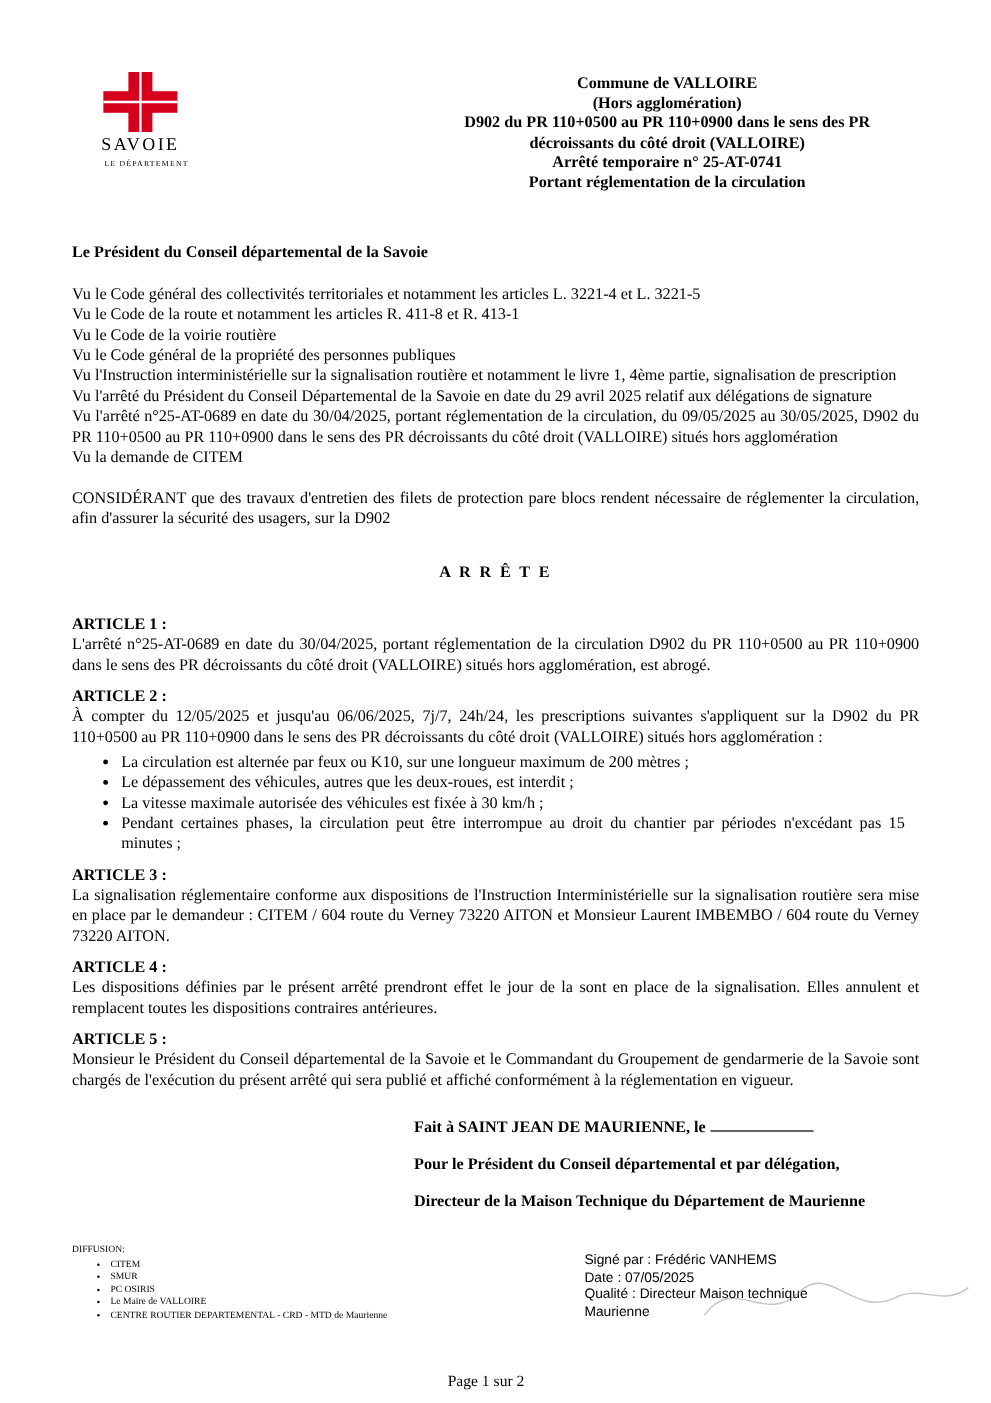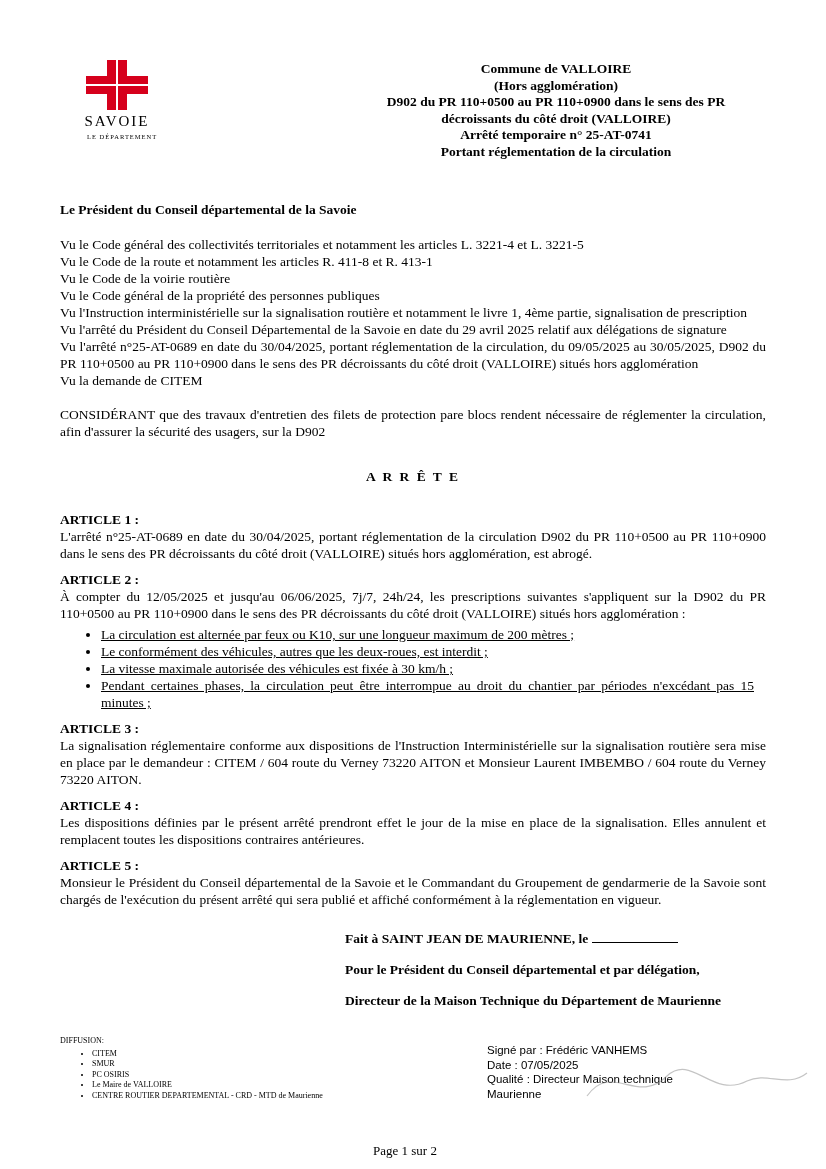--- a/index.html
+++ b/index.html
@@ -33,21 +33,21 @@
     font-size:13.5px; line-height:17px;
   }
   .president { font-weight:bold; margin-bottom:18px; }
   .vu-block p { text-align:justify; }
   .considerant { text-align:justify; margin-top:17px; }
   .arrete-title { text-align:center; font-weight:bold; margin-top:28px; letter-spacing:2px; }
   .articles { margin-top:26px; }
   .article { margin-bottom:9px; }
   .article-title { font-weight:bold; }
   .article-text { text-align:justify; }
-  .bullets { margin:4px 12px 2px 0; padding-left:41px; list-style:disc;text-decoration:underline; }
+  .bullets { margin:4px 12px 2px 0; padding-left:41px; list-style:disc; }
   .bullets li { text-align:justify; }
 
   .sig-block { margin-top:22px; margin-left:285px; font-weight:bold; }
   .sig-block p { margin-bottom:14px; }
   .blank-line { display:inline-block; width:86px; border-bottom:1.5px solid #000; height:12px; margin-left:4px; }
 
   
   .diffusion { position:absolute; left:60px; top:1036px; font-size:8px; line-height:10.5px; }
   .diffusion-title { margin-bottom:2px; }
   .diffusion ul { list-style:disc; padding-left:32px; }
@@ -113,34 +113,34 @@
       <div class="article">
         <p class="article-title">ARTICLE 1 :</p>
         <p class="article-text">L'arrêté n°25-AT-0689 en date du 30/04/2025, portant réglementation de la circulation D902 du PR 110+0500 au PR 110+0900 dans le sens des PR décroissants du côté droit (VALLOIRE) situés hors agglomération, est abrogé.</p>
       </div>
 
       <div class="article">
         <p class="article-title">ARTICLE 2 :</p>
         <p class="article-text">À compter du 12/05/2025 et jusqu'au 06/06/2025, 7j/7, 24h/24, les prescriptions suivantes s'appliquent sur la D902 du PR 110+0500 au PR 110+0900 dans le sens des PR décroissants du côté droit (VALLOIRE) situés hors agglomération :</p>
         <ul class="bullets">
           <li>La circulation est alternée par feux ou K10, sur une longueur maximum de 200 mètres ;</li>
-          <li>Le conformément des véhicules, autres que les deux-roues, est interdit ;</li>
+          <li>Le dépassement des véhicules, autres que les deux-roues, est interdit ;</li>
           <li>La vitesse maximale autorisée des véhicules est fixée à 30 km/h ;</li>
           <li>Pendant certaines phases, la circulation peut être interrompue au droit du chantier par périodes n'excédant pas 15 minutes ;</li>
         </ul>
       </div>
 
       <div class="article">
         <p class="article-title">ARTICLE 3 :</p>
         <p class="article-text">La signalisation réglementaire conforme aux dispositions de l'Instruction Interministérielle sur la signalisation routière sera mise en place par le demandeur : CITEM / 604 route du Verney 73220 AITON et Monsieur Laurent IMBEMBO / 604 route du Verney 73220 AITON.</p>
       </div>
 
       <div class="article">
         <p class="article-title">ARTICLE 4 :</p>
-        <p class="article-text">Les dispositions définies par le présent arrêté prendront effet le jour de la mise en place de la signalisation. Elles annulent et remplacent toutes les dispositions contraires antérieures.</p>
+        <p class="article-text">Les dispositions définies par le présent arrêté prendront effet le jour de la sont en place de la signalisation. Elles annulent et remplacent toutes les dispositions contraires antérieures.</p>
       </div>
 
       <div class="article">
         <p class="article-title">ARTICLE 5 :</p>
         <p class="article-text">Monsieur le Président du Conseil départemental de la Savoie et le Commandant du Groupement de gendarmerie de la Savoie sont chargés de l'exécution du présent arrêté qui sera publié et affiché conformément à la réglementation en vigueur.</p>
       </div>
 
     </div>
 
     <div class="sig-block">

